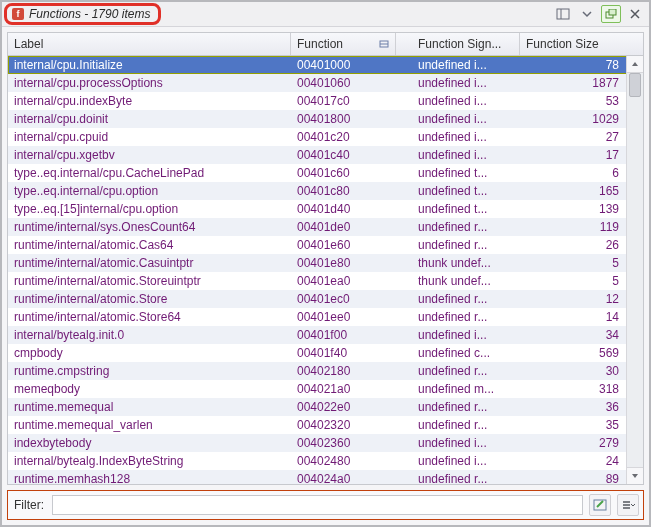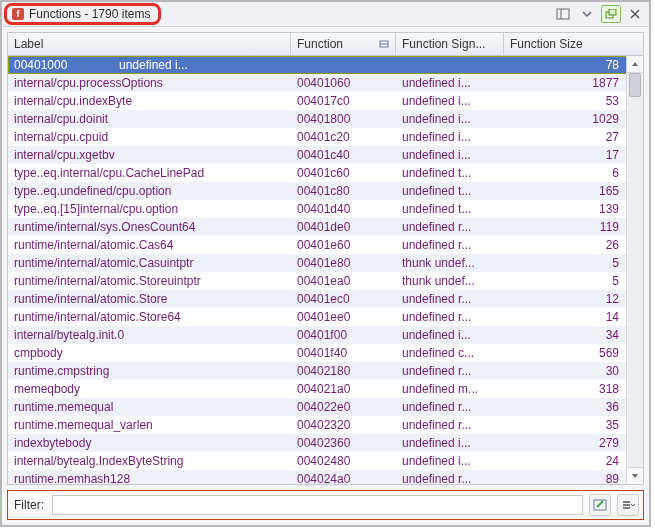--- a/index.html
+++ b/index.html
@@ -44,20 +44,21 @@
   .titlebox .ticon {
     width: 14px;
     height: 14px;
     margin-right: 4px;
     display: inline-flex;
     align-items: center;
     justify-content: center;
   }
   .titlebox .ttext {
     color: #2a2a2a;
+    font-style: italic;
   }
   .spacer { flex: 1; }
   .tb-actions {
     display: flex;
     align-items: center;
     gap: 4px;
   }
   .tb-btn {
     width: 18px;
     height: 16px;
@@ -101,21 +102,21 @@
     display: flex;
     align-items: center;
     padding: 0 6px;
     border-right: 1px solid #cfd0d5;
     box-sizing: border-box;
     overflow: hidden;
     white-space: nowrap;
   }
   .col-label { width: 283px; }
   .col-loc   { width: 105px; position: relative;}
-  .col-sig   { width: 108px; }
+  .col-sig   { width: 108px; margin-left: 16px; }
   .col-size  { flex:1; border-right: none;}
   .sort-ind {
     position:absolute; right:6px; top:6px;
     width:10px; height:10px;
     color:#6d7ea8;
   }
   .tbody {
     flex: 1;
     overflow: hidden;
     position: relative;
@@ -264,20 +265,21 @@
               <line x1="1" y1="5" x2="9" y2="5" stroke="#6d7ea8"></line>
             </svg>
         </span>
       </div>
       <div class="th col-sig">Function Sign...</div>
       <div class="th col-size">Function Size</div>
     </div>
     <div class="tbody">
       <div class="rows" id="rows">
           <div class="row even selected">
+            <div class="cell col-label">internal/cpu.Initialize</div>
             <div class="cell col-loc">00401000</div>
             <div class="cell col-sig">undefined i...</div>
             <div class="cell col-size">78</div>
           </div>
           <div class="row odd">
             <div class="cell col-label">internal/cpu.processOptions</div>
             <div class="cell col-loc">00401060</div>
             <div class="cell col-sig">undefined i...</div>
             <div class="cell col-size">1877</div>
           </div>
@@ -305,21 +307,21 @@
             <div class="cell col-sig">undefined i...</div>
             <div class="cell col-size">17</div>
           </div>
           <div class="row even">
             <div class="cell col-label">type..eq.internal/cpu.CacheLinePad</div>
             <div class="cell col-loc">00401c60</div>
             <div class="cell col-sig">undefined t...</div>
             <div class="cell col-size">6</div>
           </div>
           <div class="row odd">
-            <div class="cell col-label">type..eq.undefined/cpu.option</div>
+            <div class="cell col-label">type..eq.internal/cpu.option</div>
             <div class="cell col-loc">00401c80</div>
             <div class="cell col-sig">undefined t...</div>
             <div class="cell col-size">165</div>
           </div>
           <div class="row even">
             <div class="cell col-label">type..eq.[15]internal/cpu.option</div>
             <div class="cell col-loc">00401d40</div>
             <div class="cell col-sig">undefined t...</div>
             <div class="cell col-size">139</div>
           </div>

